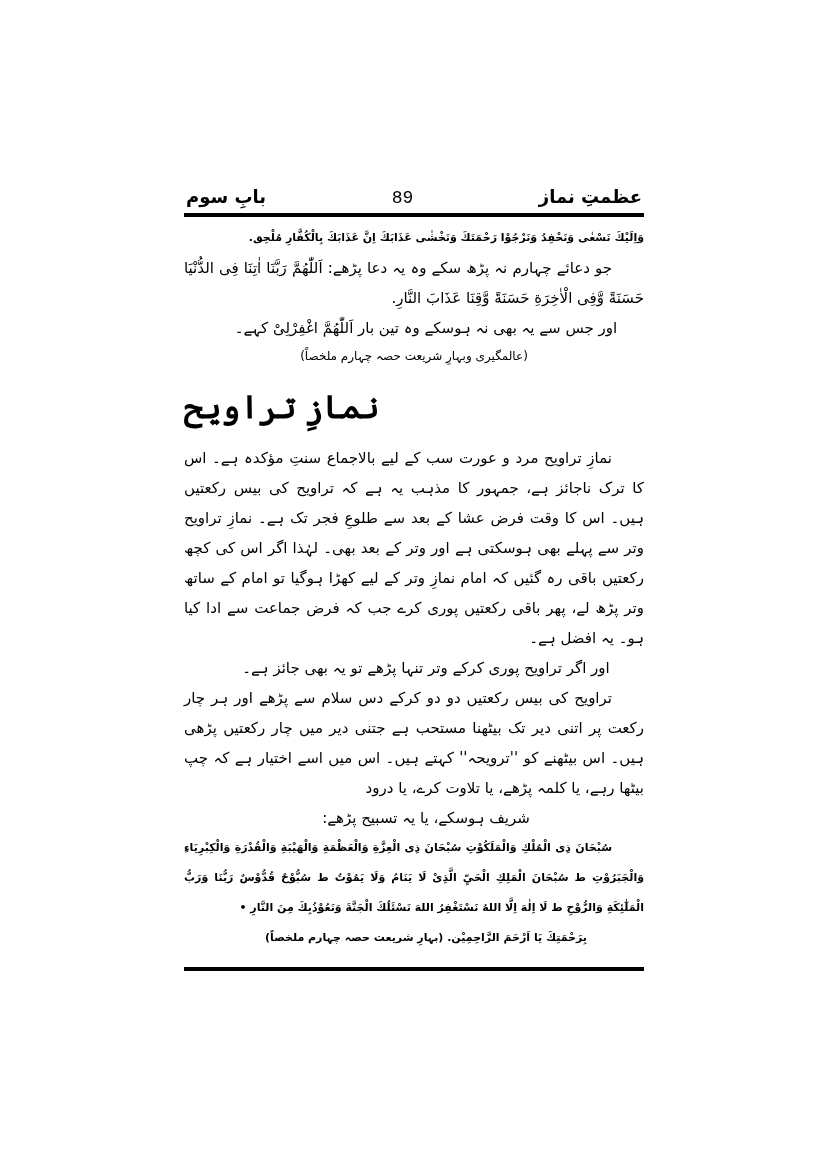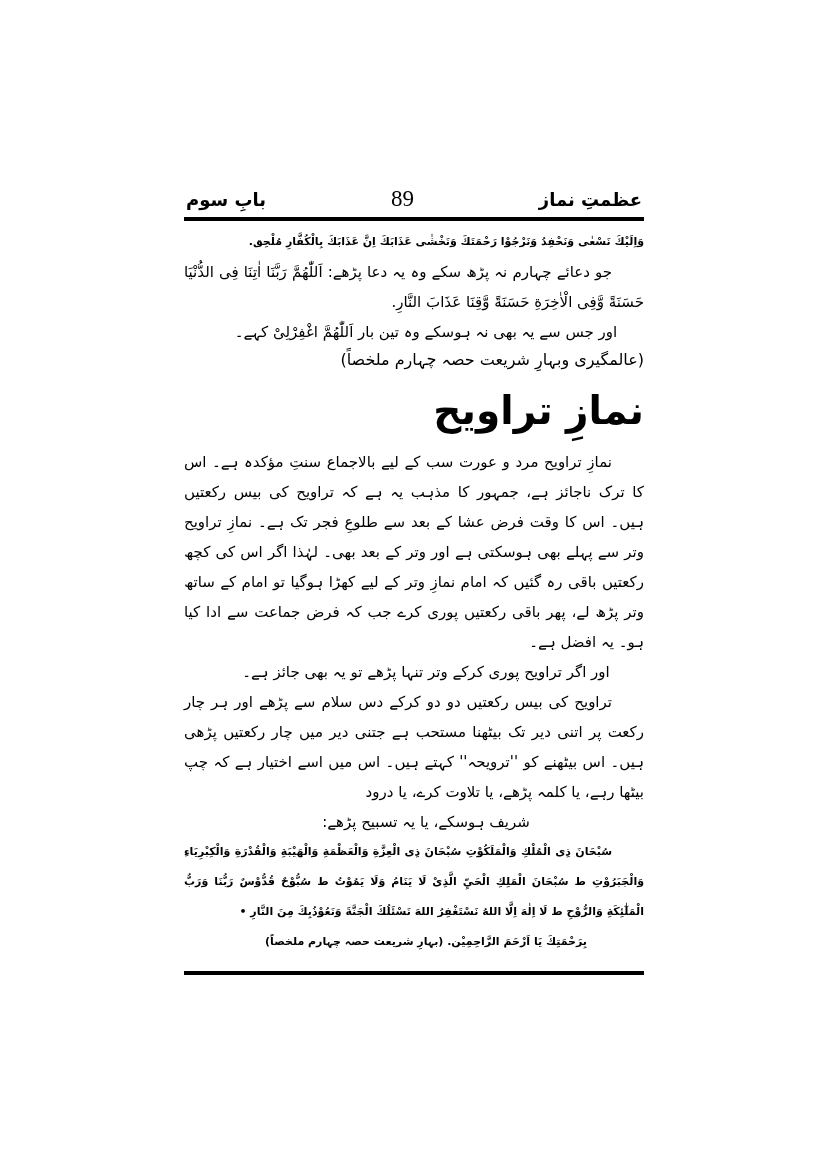--- a/index.html
+++ b/index.html
@@ -26,23 +26,23 @@
     align-items: baseline;
     padding: 0 2px 5px 2px;
   }
   .hdr-urdu {
     font-size: 18px;
     font-weight: 700;
     letter-spacing: -0.2px;
     text-align: center;
   }
   .hdr-num {
-    font-family: Liberation Serif, serif;
+    font-family: Liberation Mono, monospace;
     font-weight: 400;
-    font-size: 23px;
+    font-size: 18px;
   }
   .dbl-rule {
     height: 4px;
     border-top: 1px solid #000;
     border-bottom: 3px solid #000;
   }
   .footer-rule { margin-top: 14px; }
 
   
   p { margin: 0; }
@@ -52,33 +52,34 @@
     text-align: justify;
   }
   .ar {
     font-size: 11px;
     font-weight: 700;
     line-height: 30px;
   }
   .indent { text-indent: 32px; }
   .center { text-align: center; text-indent: 0; margin-left: 24px; }
   .attr {
-    text-align: right;
-    font-size: 16px;
+    text-align: center;
+    font-size: 12px;
     line-height: 26px;
     font-weight: 400;
   }
   .spacer-sm { height: 6px; }
 
   .heading {
-    text-align: right;
-    font-size: 39px;
+    text-align: left;
+    font-size: 32px;
     font-weight: 700;
     line-height: 56px;
     margin: 10px 0 8px 0;
+    font-family: Liberation Serif, serif;
   }
 </style>
 </head>
 <body>
 
 <div class="page">
   <div class="content">
 
     <div class="hdr">
       <span class="hdr-urdu">عظمتِ نماز</span>

